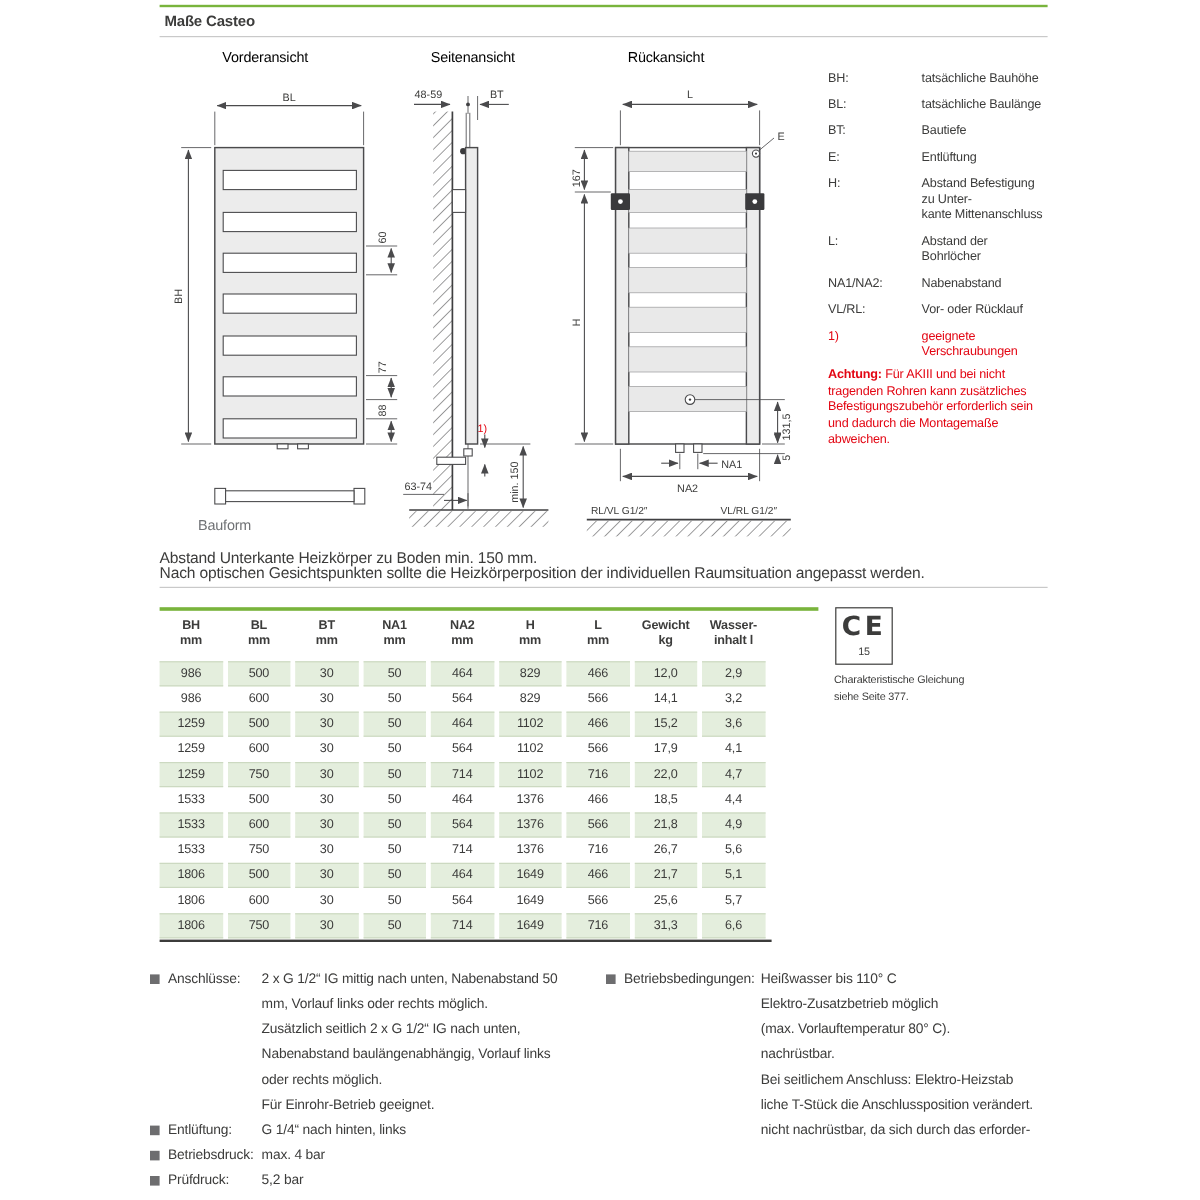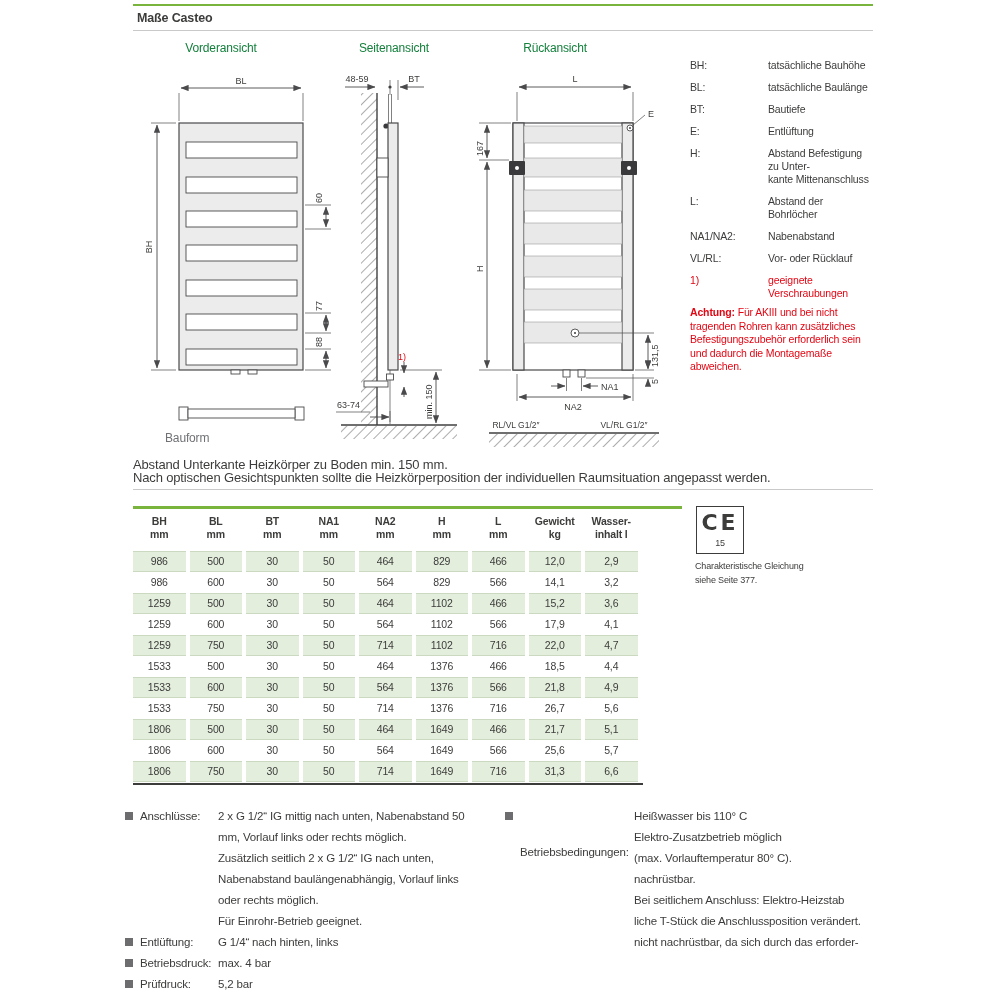--- a/index.html
+++ b/index.html
@@ -3,21 +3,21 @@
 <meta charset="utf-8">
 <style>
   html,body{margin:0;padding:0;background:#ffffff;}
   .page{position:relative;width:1000px;height:1000px;background:#fff;overflow:hidden;
         font-family:"Liberation Sans",sans-serif;color:#3c3c3b;letter-spacing:-0.15px;}
   .abs{position:absolute;}
   
   .rule-top{left:133px;top:4px;width:740px;height:2px;background:#79b43c;}
   .title{left:137px;top:11px;font-size:12.5px;font-weight:700;}
   .rule-sub{left:133px;top:30px;width:740px;height:1px;background:#c9c9c9;}
-  .view-title{top:41px;font-size:12px;color:#15803d;text-align:center;width:120px;}
+  .view-title{top:41px;font-size:12px;color:#000000;text-align:center;width:120px;}
   .vt-front{left:161px;} .vt-side{left:334px;} .vt-back{left:495px;}
   
   svg.draw{position:absolute;left:120px;top:60px;}
   svg .dim{stroke:#4a4a4c;stroke-width:0.9;fill:none;}
   svg .ext{stroke:#4a4a4c;stroke-width:0.7;fill:none;}
   svg .thick{stroke:#3f3f41;stroke-width:1.4;fill:none;}
   svg .body{fill:#ececec;stroke:#4a4a4c;stroke-width:1.2;}
   svg .slot{fill:#ffffff;stroke:#4a4a4c;stroke-width:0.9;}
   svg .bar{fill:#e9e9e9;stroke:#9b9b9d;stroke-width:0.6;}
   svg .dark{fill:#3a3a3c;stroke:none;}
@@ -52,21 +52,21 @@
   .ce-num{position:absolute;left:0;right:0;top:31px;text-align:center;font-size:9px;}
   .ce-note{left:695px;top:560px;font-size:9px;line-height:13.5px;white-space:nowrap;}
   
   .specs{top:806px;font-size:11.5px;line-height:21px;}
   .specs-left{left:125px;width:375px;}
   .specs-right{left:505px;width:390px;}
   .spec-item{display:flex;}
   .spec-bullet{width:8px;height:8px;background:#6d6d6f;margin:6px 7px 0 0;flex:none;}
   .spec-label{flex:none;white-space:nowrap;}
   .specs-left .spec-label{width:78px;}
-  .specs-right .spec-label{width:114px;margin-top:36px;}
+  .specs-right .spec-label{width:114px;}
   .spec-lines{flex:1;}
   .spec-lines div{white-space:nowrap;}
 </style>
 </head>
 <body>
 
 <div class="page">
 
   <div class="abs rule-top"></div>
   <div class="abs title">Maße Casteo</div>

